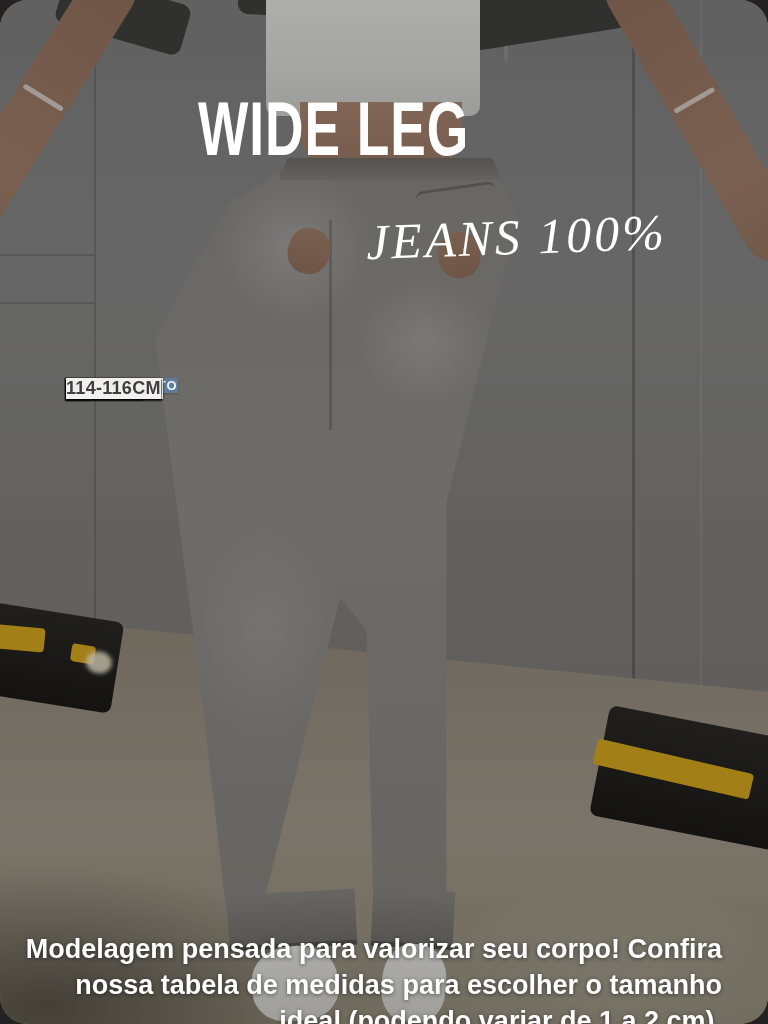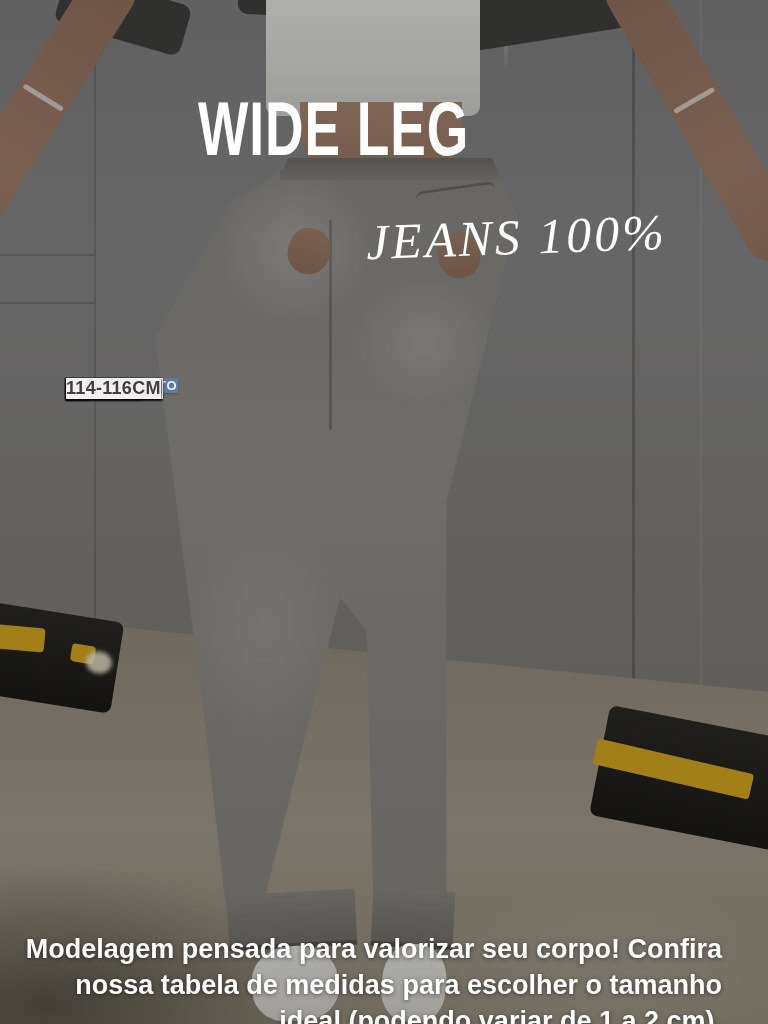--- a/index.html
+++ b/index.html
@@ -3,21 +3,21 @@
 <meta charset="utf-8">
 <style>
   :root{
     --header-bg:#5e7d98; --header-text:#edf1f4;
     --cell-bg:#f1f0ee; --cell-text:#3e3e40;
     --title-text:#ffffff; --curb-yellow:#e0ae20; --curb-black:#22211d;
   }
   html,body{margin:0;padding:0;background:#222;}
   .canvas{
     position:relative;width:768px;height:1024px;overflow:hidden;
-    font-family:"Liberation Sans",sans-serif;background:#a16207;
+    font-family:"Liberation Sans",sans-serif;background:#a16207;border-radius:28px;
   }
   .canvas *{position:absolute;box-sizing:border-box;}
 
   
   .wall{left:0;top:0;width:768px;height:780px;
     background:linear-gradient(180deg,#858585 0%,#8d8d8d 35%,#868480 80%,#83817c 100%);}
   .seam{background:rgba(0,0,0,.14);}
   .seam1{left:94px;top:0;width:2px;height:640px;}
   .seam2{left:632px;top:0;width:3px;height:710px;background:rgba(0,0,0,.20);}
   .seam3{left:700px;top:0;width:2px;height:735px;background:rgba(255,255,255,.08);}

